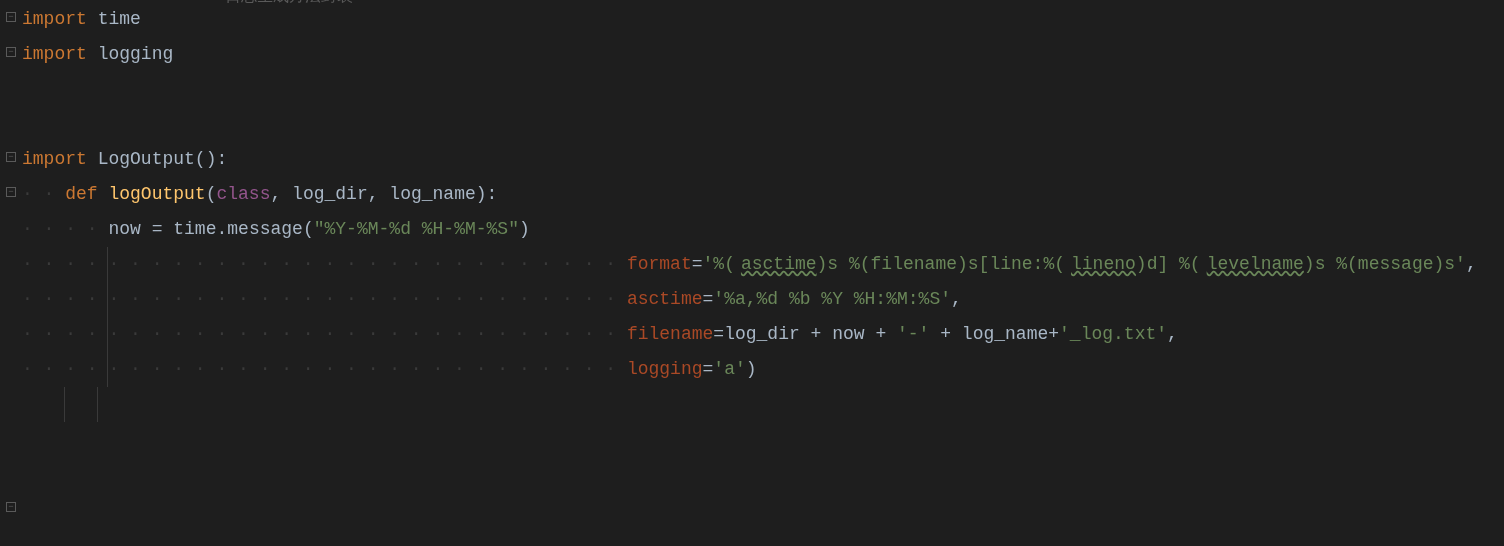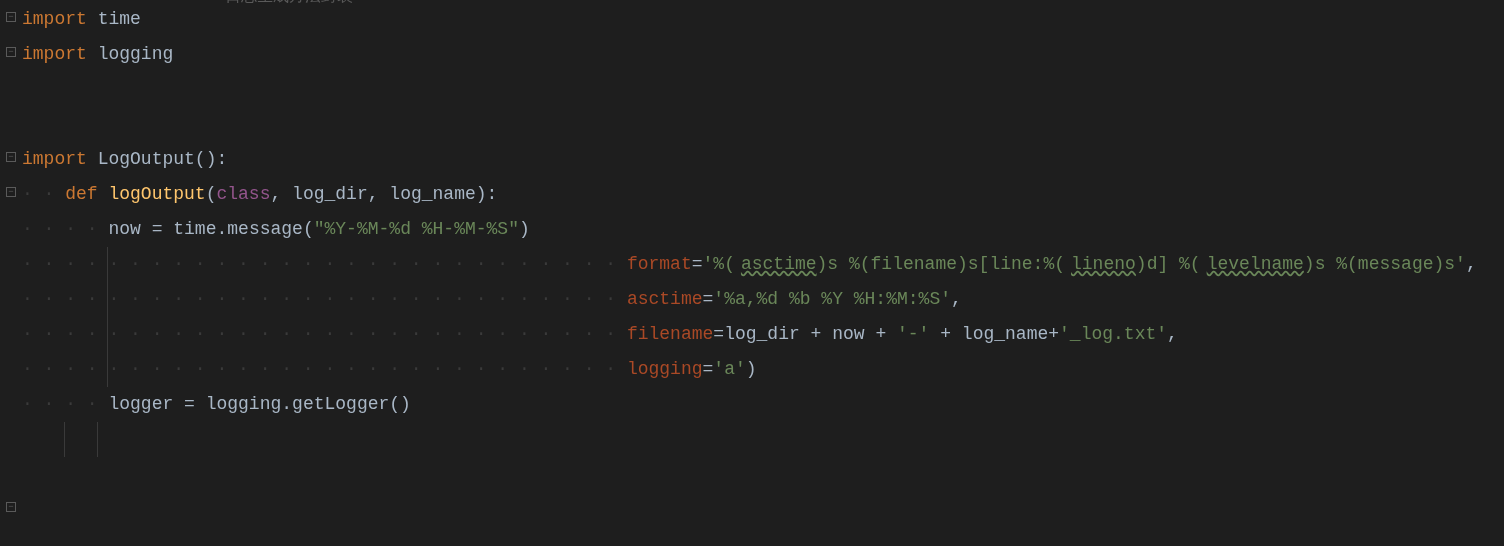--- a/index.html
+++ b/index.html
@@ -101,18 +101,17 @@
 
 
   <div class="code-line"><span class="dots">· · · · <span class="indent-guide"></span>· · · · · · · · · · · · · · · · · · · · · · · · </span><span class="kwarg">format</span><span class="punct">=</span><span class="str"><span>'%(</span><span class="underline-wavy">asctime</span><span>)s %(filename)s[line:%(</span><span class="underline-wavy">lineno</span><span>)d] %(</span><span class="underline-wavy">levelname</span><span>)s %(message)s'</span></span><span class="punct">,</span></div>
 
   <div class="code-line"><span class="dots">· · · · <span class="indent-guide"></span>· · · · · · · · · · · · · · · · · · · · · · · · </span><span class="kwarg">asctime</span><span class="punct">=</span><span class="str">'%a,%d %b %Y %H:%M:%S'</span><span class="punct">,</span></div>
 
   <div class="code-line"><span class="dots">· · · · <span class="indent-guide"></span>· · · · · · · · · · · · · · · · · · · · · · · · </span><span class="kwarg">filename</span><span class="punct">=</span><span class="ident">log_dir </span><span class="punct">+ </span><span class="ident">now </span><span class="punct">+ </span><span class="str">'-' </span><span class="punct">+ </span><span class="ident">log_name</span><span class="punct">+</span><span class="str">'_log.txt'</span><span class="punct">,</span></div>
 
   <div class="code-line"><span class="dots">· · · · <span class="indent-guide"></span>· · · · · · · · · · · · · · · · · · · · · · · · </span><span class="kwarg">logging</span><span class="punct">=</span><span class="str">'a'</span><span class="punct">)</span></div>
 
-  <div class="code-line"><span class="dots">· · · · </span><span class="ident">logger </span><span class="punct">= </span><span class="ident">logging</span><span class="punct">.</span><span class="ident">getLogger</span><span class="punct">()</span></div>
 
 
   <div class="code-line"><span class="dots">    <span class="indent-guide"></span>   <span class="indent-guide"></span></span></div>
 
 </div>
 
 </body></html>

